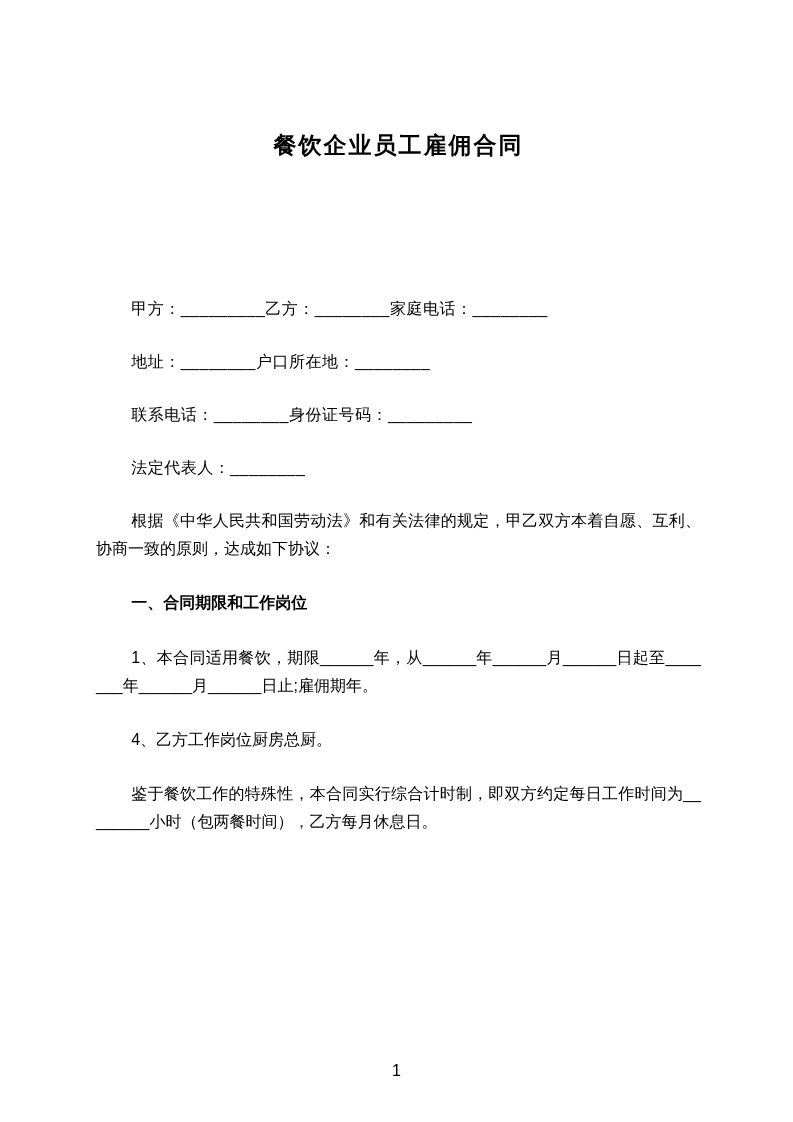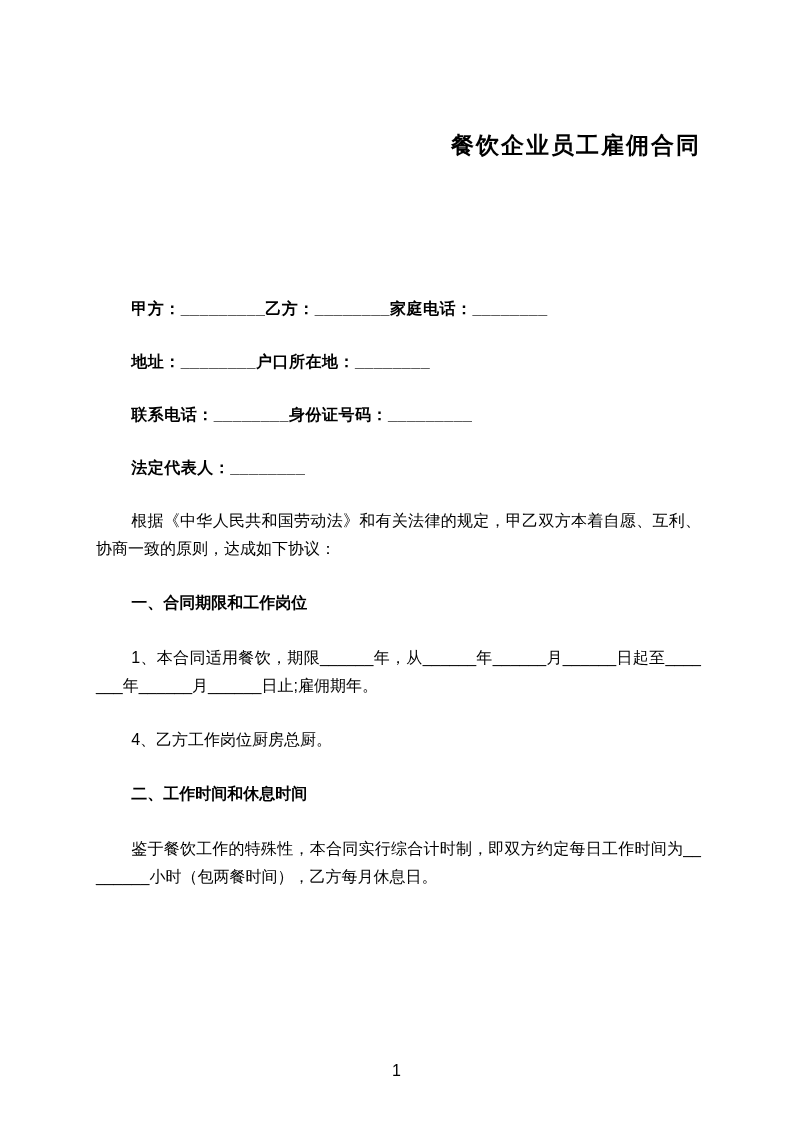--- a/index.html
+++ b/index.html
@@ -14,28 +14,28 @@
     width: 793px;
     height: 1122px;
     margin: 0 auto;
     background: #ffffff;
     padding: 130px 92px 0 96px;
     overflow: hidden;
   }
   .doc-title {
     font-size: 23px;
     font-weight: bold;
-    text-align: right;
+    text-align: center;
     letter-spacing: 2px;
     line-height: 30px;
     margin-bottom: 135px;
   }
   .form-line {
     font-size: 16px;
-    font-weight: bold;
+    font-weight: normal;
     line-height: 27px;
     text-indent: 2.2em;
     letter-spacing: 0.5px;
     margin-bottom: 26px;
     white-space: normal;
     word-break: break-all;
   }
   .para {
     font-size: 16px;
     font-weight: normal;
@@ -78,20 +78,19 @@
   </div>
 
   <p class="para">根据《中华人民共和国劳动法》和有关法律的规定，甲乙双方本着自愿、互利、协商一致的原则，达成如下协议：</p>
 
   <p class="heading">一、合同期限和工作岗位</p>
 
   <p class="para">1、本合同适用餐饮，期限______年，从______年______月______日起至_______年______月______日止;雇佣期年。</p>
 
   <p class="para">4、乙方工作岗位厨房总厨。</p>
 
-  <p class="heading">二、工作时间和休息时间</p>
 
   <p class="para">鉴于餐饮工作的特殊性，本合同实行综合计时制，即双方约定每日工作时间为________小时（包两餐时间），乙方每月休息日。</p>
 
 
   <div class="page-number">1</div>
 
 </div>
 
 </body></html>

